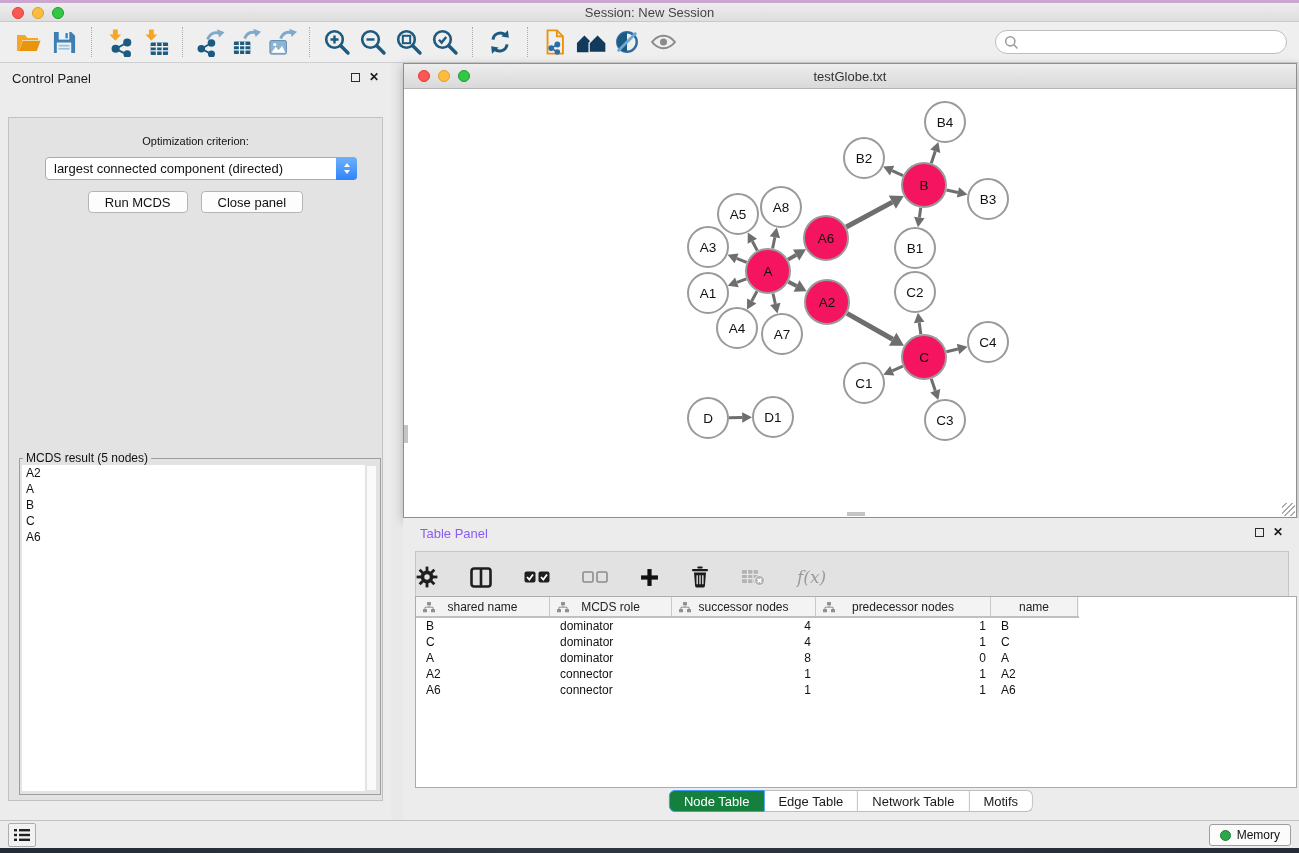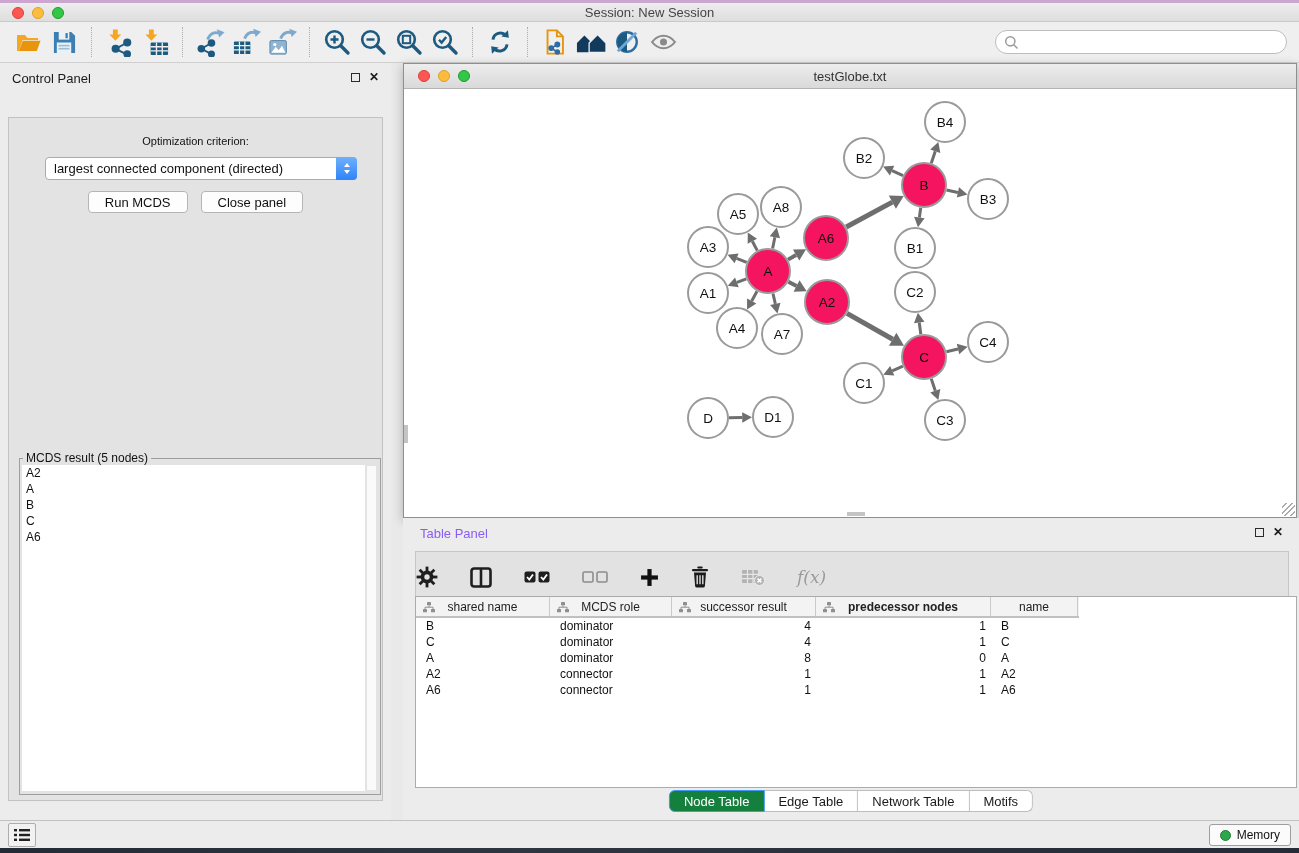--- a/index.html
+++ b/index.html
@@ -513,23 +513,23 @@
             </div>
             <div class="th-cell" style="width: 144px;">
               <span class="shared-wrap"><svg width="12" height="11" viewBox="0 0 12 11">
                   <g fill="#8F8F8F">
                     <rect x="4" y="0" width="4" height="3.2" rx="0.5"></rect>
                     <rect x="0" y="7" width="4" height="3.2" rx="0.5"></rect>
                     <rect x="8" y="7" width="4" height="3.2" rx="0.5"></rect>
                   </g>
                   <path d="M6 3.2v2M2 7V5.2h8V7" fill="none" stroke="#8F8F8F"></path>
                 </svg></span>
-              <span>successor result</span>
-            </div>
-            <div class="th-cell" style="width: 175px; font-weight: bold;">
+              <span>successor nodes</span>
+            </div>
+            <div class="th-cell" style="width: 175px;">
               <span class="shared-wrap"><svg width="12" height="11" viewBox="0 0 12 11">
                   <g fill="#8F8F8F">
                     <rect x="4" y="0" width="4" height="3.2" rx="0.5"></rect>
                     <rect x="0" y="7" width="4" height="3.2" rx="0.5"></rect>
                     <rect x="8" y="7" width="4" height="3.2" rx="0.5"></rect>
                   </g>
                   <path d="M6 3.2v2M2 7V5.2h8V7" fill="none" stroke="#8F8F8F"></path>
                 </svg></span>
               <span>predecessor nodes</span>
             </div>

